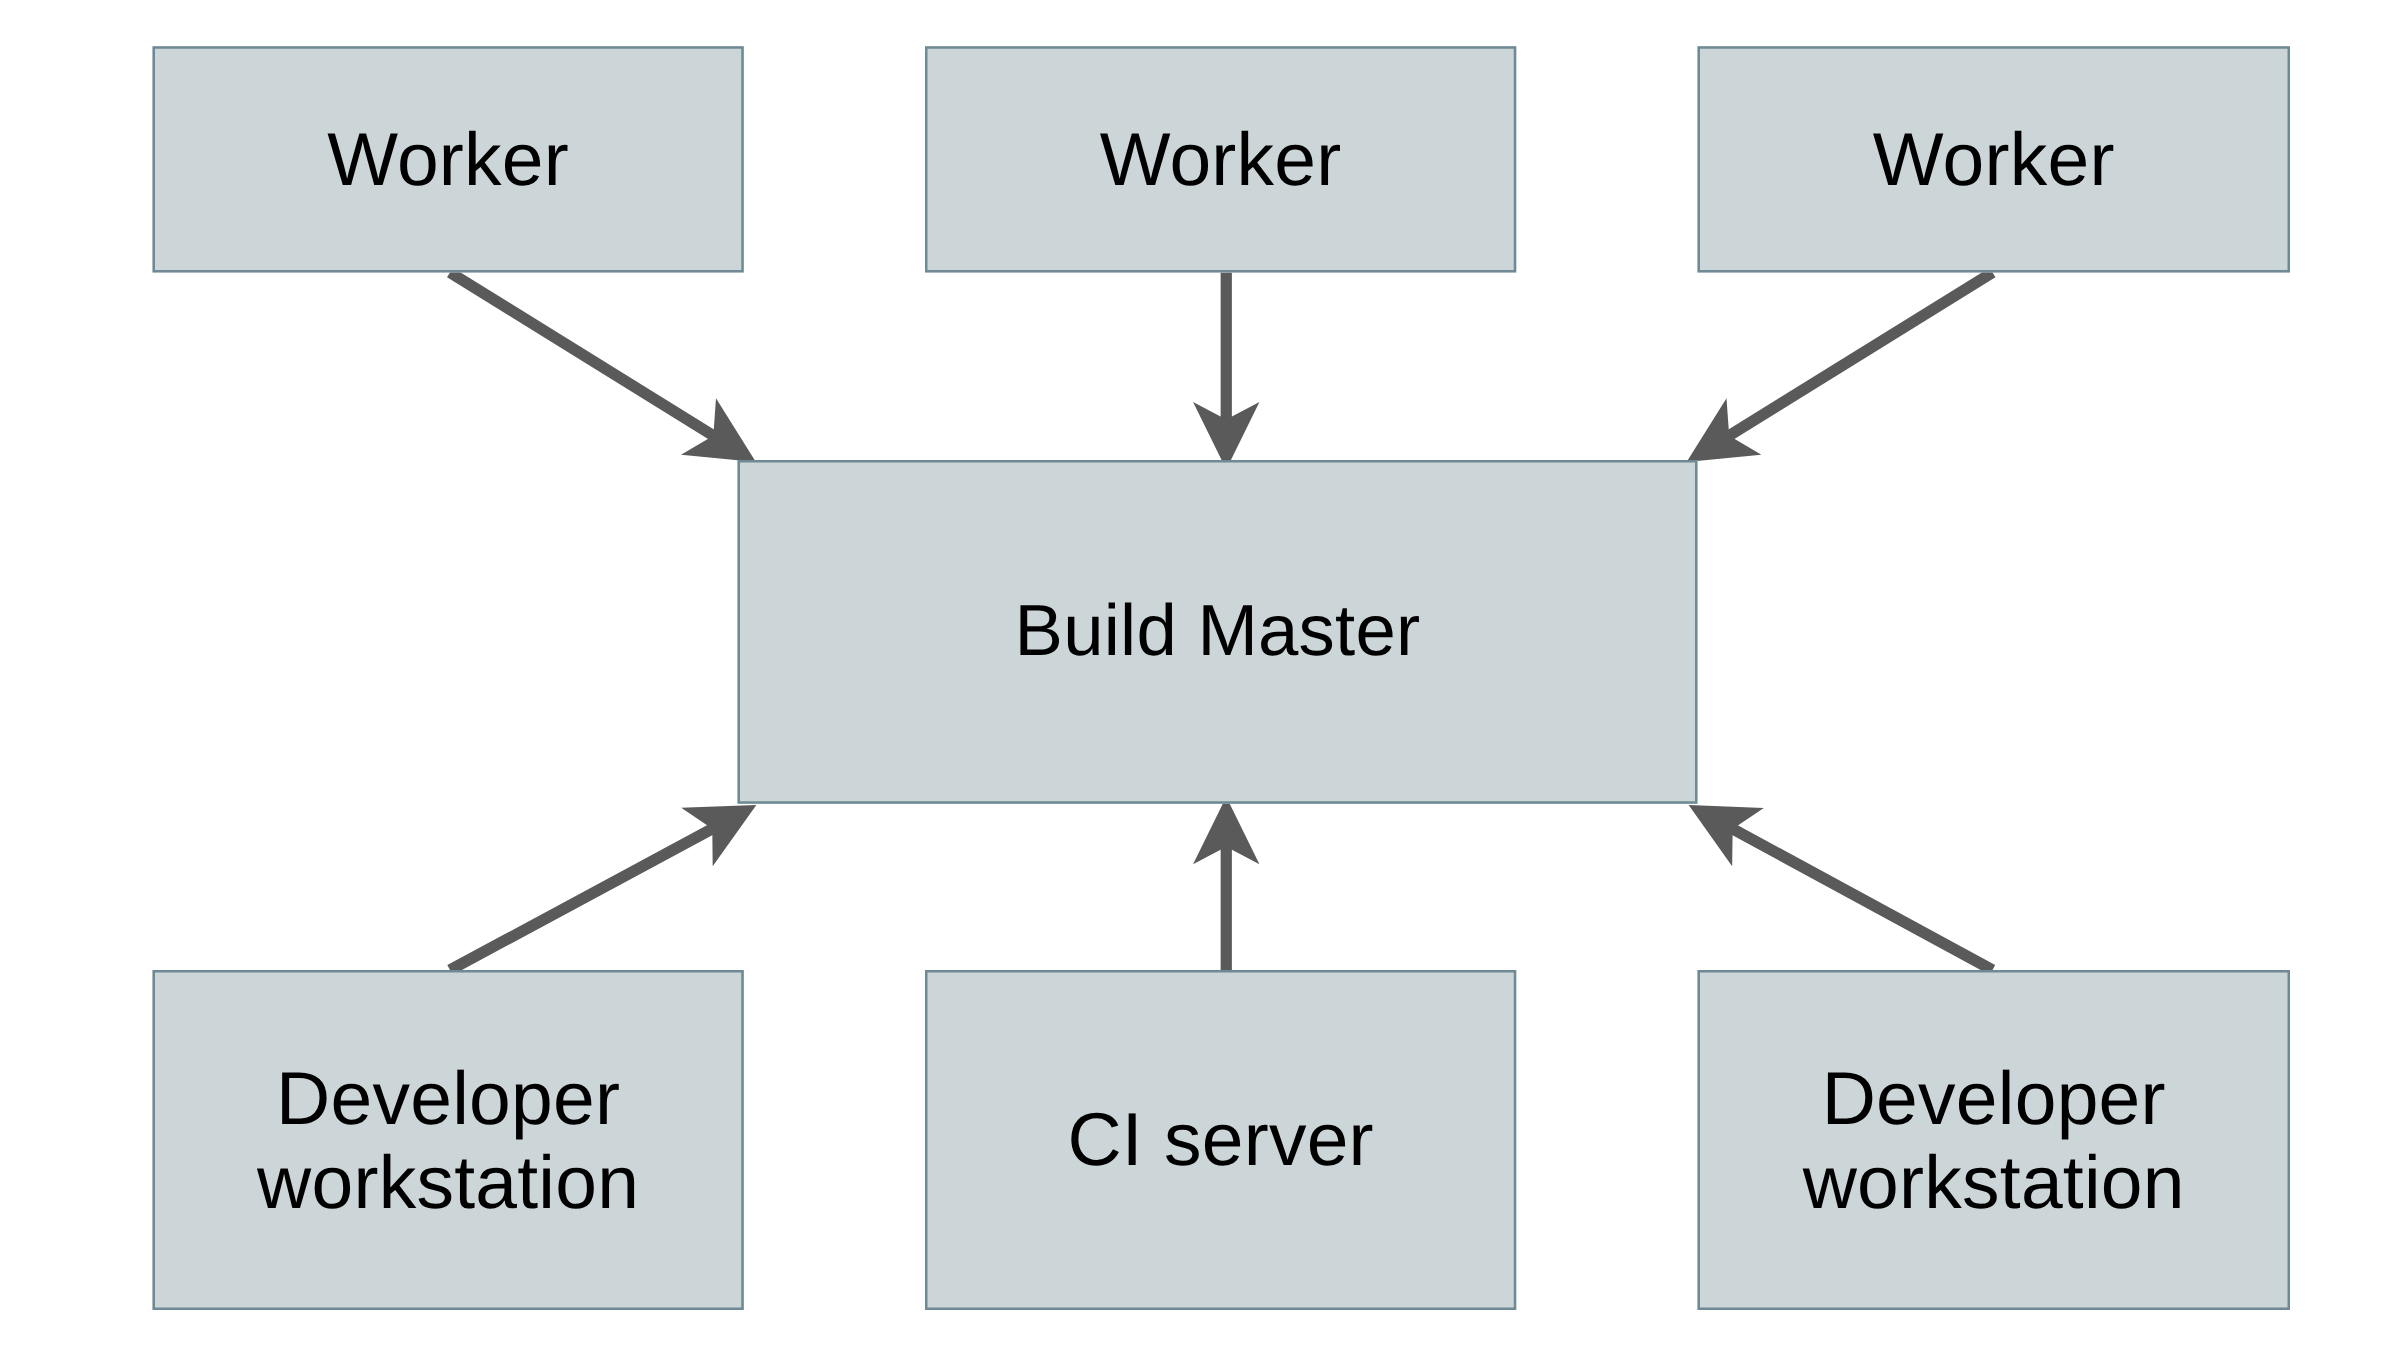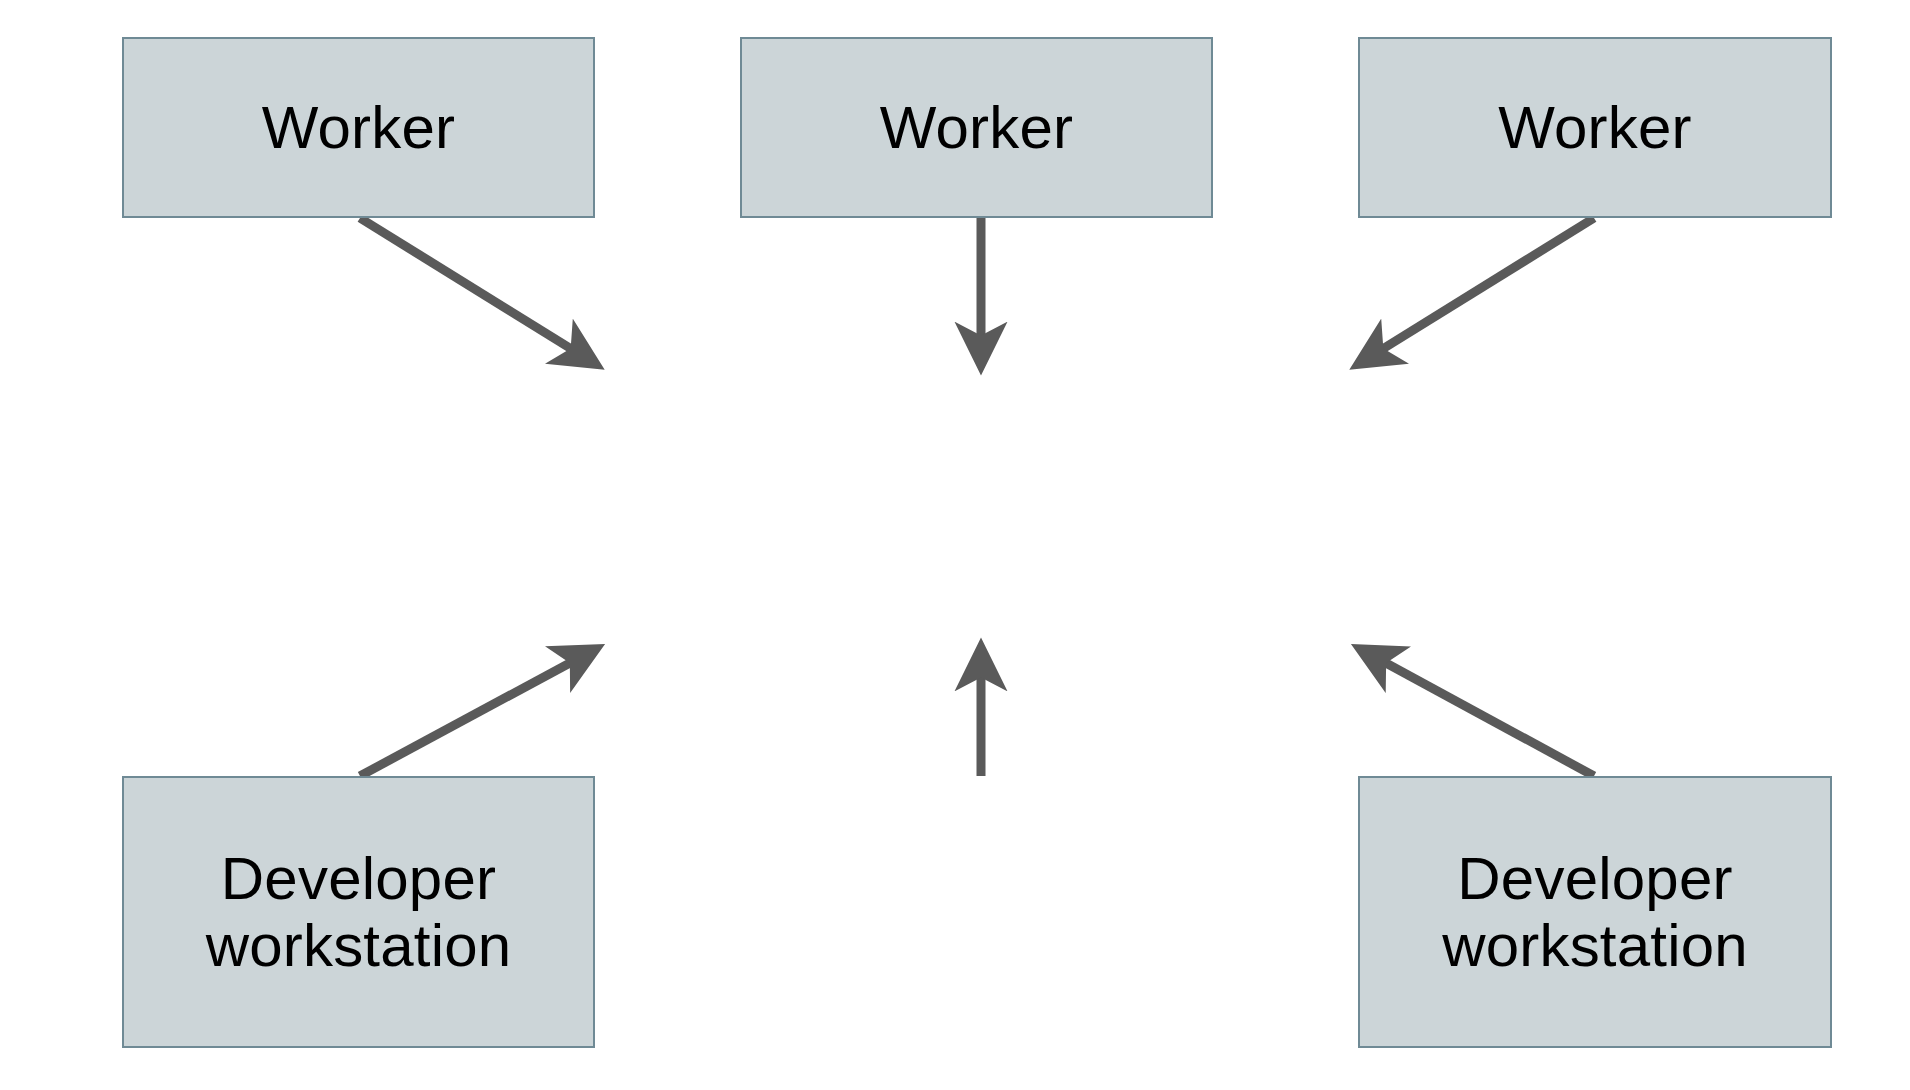--- a/index.html
+++ b/index.html
@@ -85,25 +85,31 @@
   </div>
 
   <div class="node node-worker" style="left: 740px; top: 37px; width: 473px; height: 181px; background: rgb(204, 213, 216); border-color: rgb(111, 138, 149); color: rgb(0, 0, 0);">
     <span class="node-label">Worker</span>
   </div>
 
   <div class="node node-worker" style="left: 1358px; top: 37px; width: 474px; height: 181px; background: rgb(204, 213, 216); border-color: rgb(111, 138, 149); color: rgb(0, 0, 0);">
     <span class="node-label">Worker</span>
   </div>
 
+  <div class="node node-master" style="left: 590px; top: 368px; width: 768px; height: 275px; background: rgb(204, 213, 216); border-color: rgb(111, 138, 149); color: rgb(0, 0, 0);">
+    <span class="node-label">Build Master</span>
+  </div>
 
   <div class="node node-endpoint" style="left: 122px; top: 776px; width: 473px; height: 272px; background: rgb(204, 213, 216); border-color: rgb(111, 138, 149); color: rgb(0, 0, 0);">
     <span class="node-label">Developer
 workstation</span>
   </div>
 
+  <div class="node node-endpoint" style="left: 740px; top: 776px; width: 473px; height: 272px; background: rgb(204, 213, 216); border-color: rgb(111, 138, 149); color: rgb(0, 0, 0);">
+    <span class="node-label">CI server</span>
+  </div>
 
   <div class="node node-endpoint" style="left: 1358px; top: 776px; width: 474px; height: 272px; background: rgb(204, 213, 216); border-color: rgb(111, 138, 149); color: rgb(0, 0, 0);">
     <span class="node-label">Developer
 workstation</span>
   </div>
 
 </div>
 
 </body></html>

